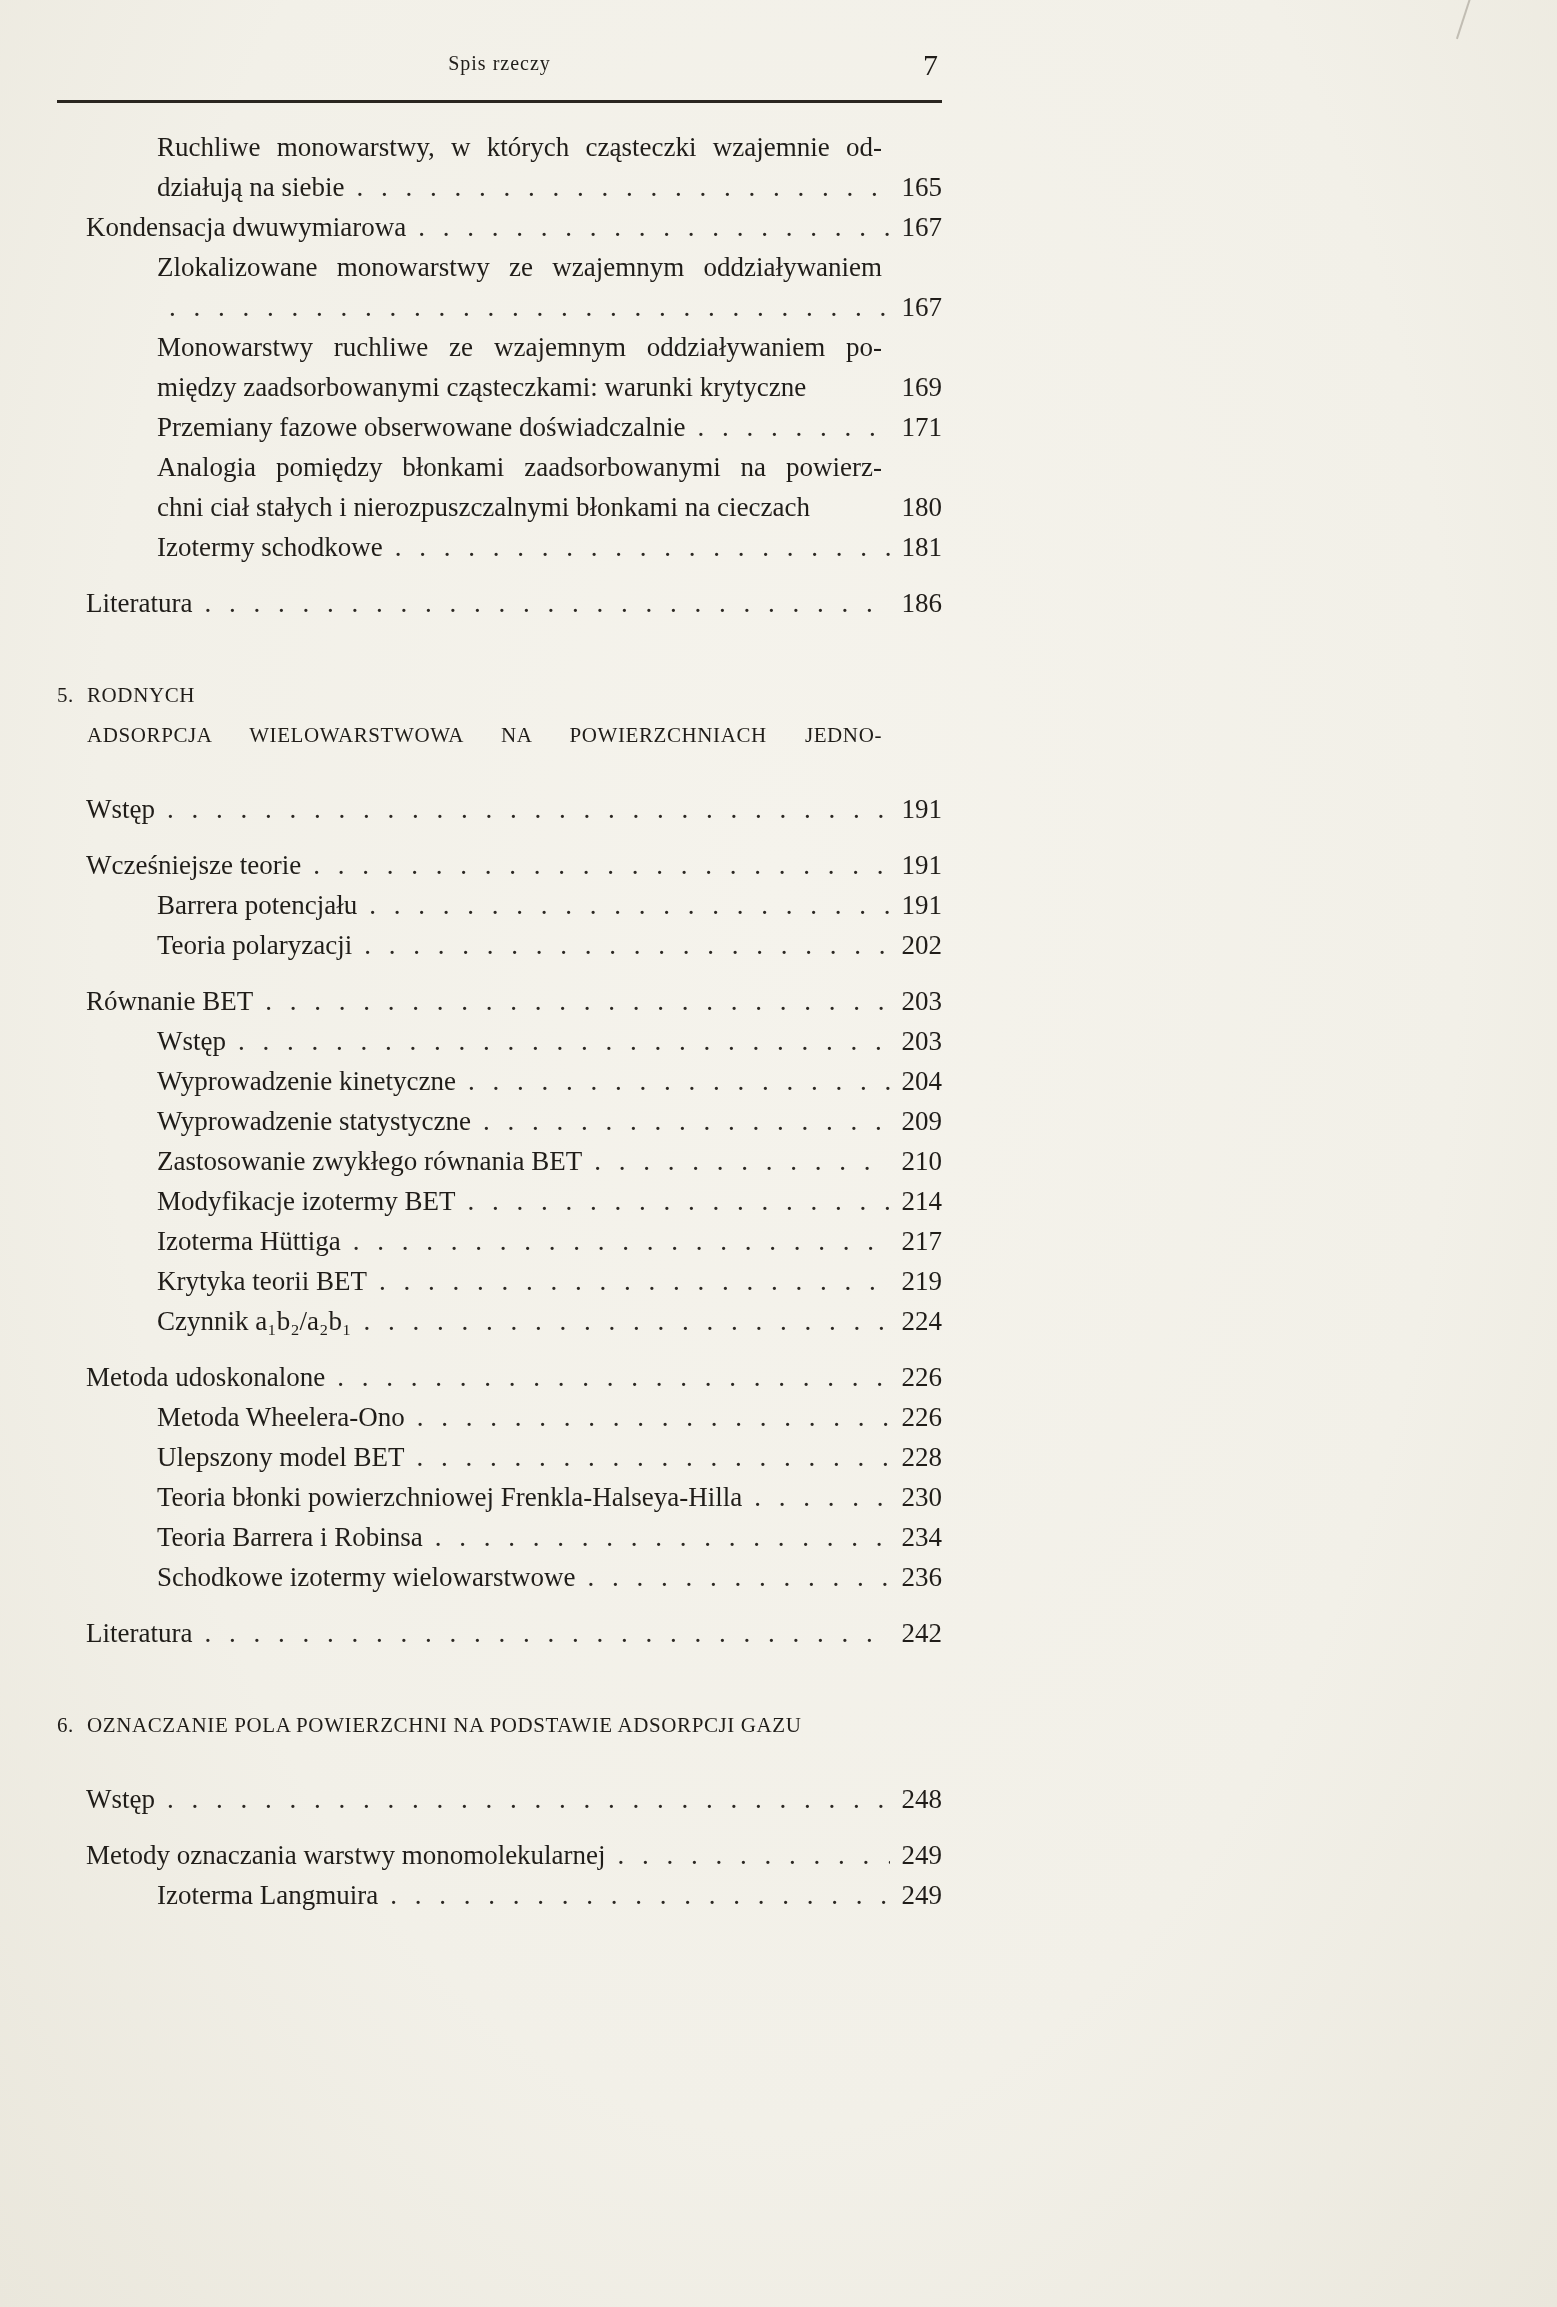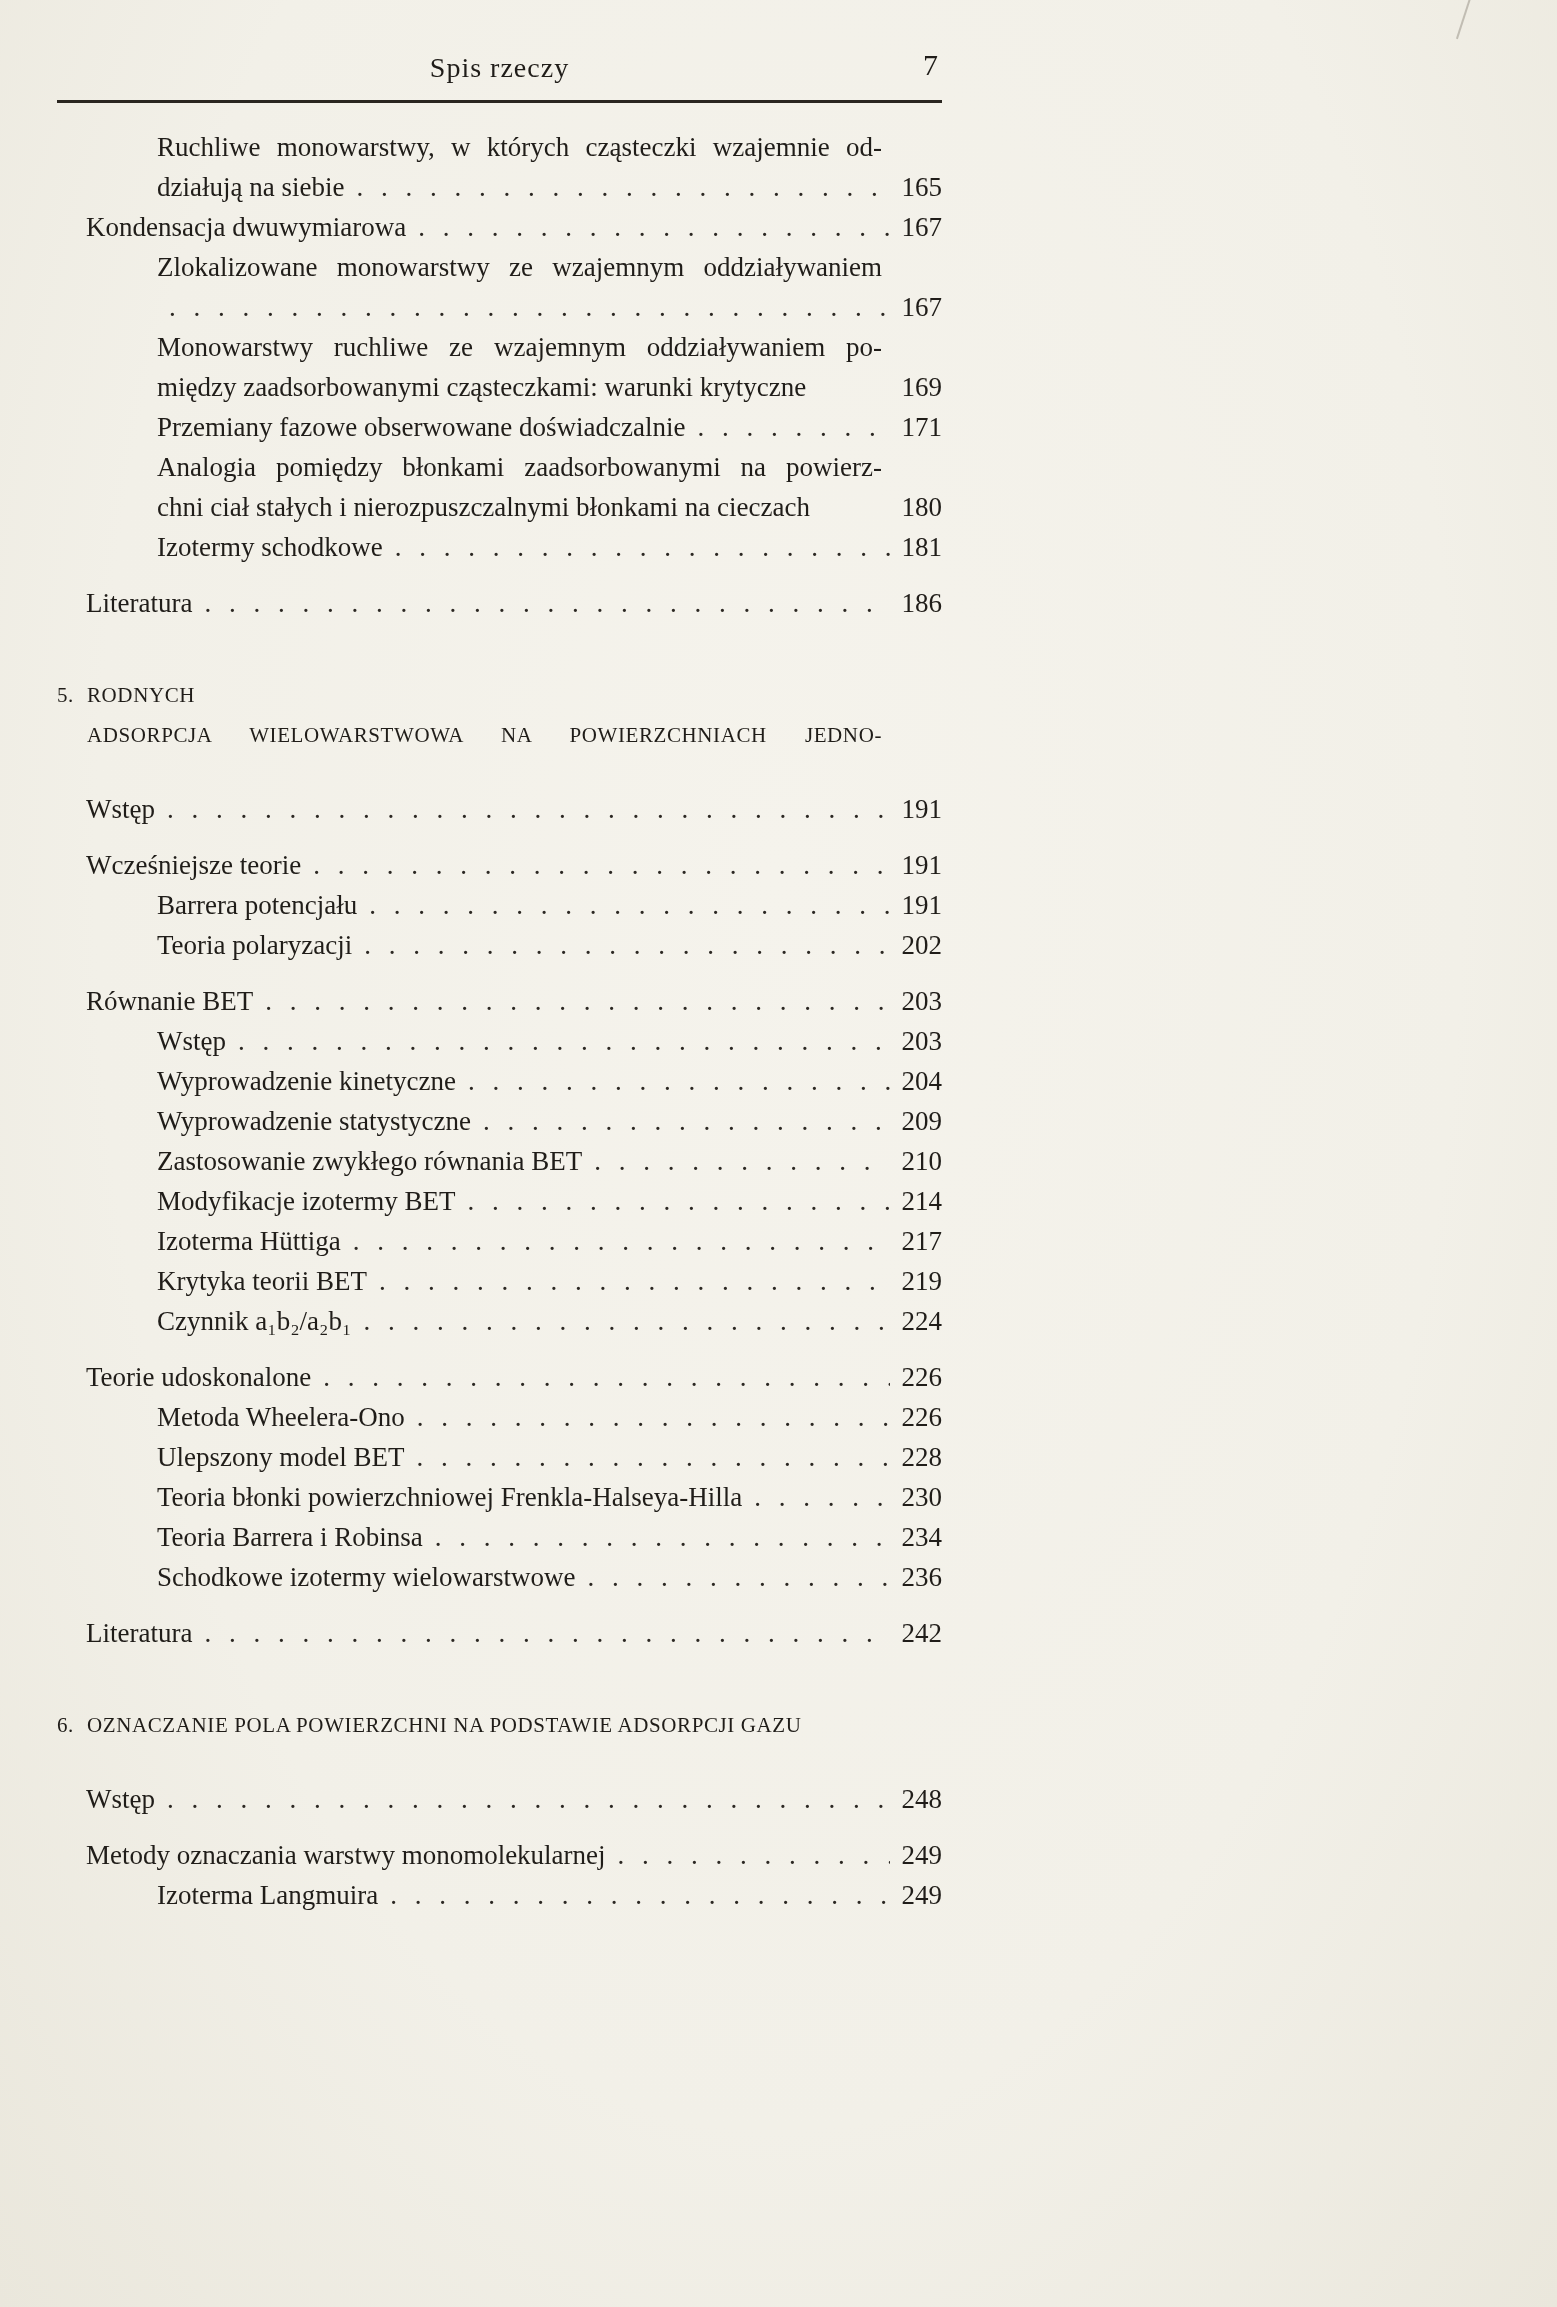--- a/index.html
+++ b/index.html
@@ -19,21 +19,21 @@
     width: 885px;
   }
   
   .header {
     position: relative;
     padding-top: 52px;
     height: 40px;
   }
   .header-title {
     text-align: center;
-    font-size: 28px;
+    font-size: 20px;
     letter-spacing: 1px;
   }
   .header-page-number {
     position: absolute;
     right: 4px;
     top: 48px;
     font-size: 30px;
   }
   .header-rule {
     margin-top: 8px;
@@ -263,21 +263,21 @@
         </div>
         <div class="toc-entry entry indent-2 gap-none">
           <div class="entry-line last-line">
             <span class="entry-text">Czynnik a₁b₂/a₂b₁</span>
             <span class="dot-leader">. . . . . . . . . . . . . . . . . . . . . . . . . . . . . . . . . . . . . . . . . . . . . . . . . . . . . . . . . . . . . . . . . . . . . . . . . . . . . . . .</span>
             <span class="entry-page">224</span>
           </div>
         </div>
         <div class="toc-entry entry indent-1 gap-small">
           <div class="entry-line last-line">
-            <span class="entry-text">Teorie udoskonalone</span>
+            <span class="entry-text">Metoda udoskonalone</span>
             <span class="dot-leader">. . . . . . . . . . . . . . . . . . . . . . . . . . . . . . . . . . . . . . . . . . . . . . . . . . . . . . . . . . . . . . . . . . . . . . . . . . . . . . . .</span>
             <span class="entry-page">226</span>
           </div>
         </div>
         <div class="toc-entry entry indent-2 gap-none">
           <div class="entry-line last-line">
             <span class="entry-text">Metoda Wheelera-Ono</span>
             <span class="dot-leader">. . . . . . . . . . . . . . . . . . . . . . . . . . . . . . . . . . . . . . . . . . . . . . . . . . . . . . . . . . . . . . . . . . . . . . . . . . . . . . . .</span>
             <span class="entry-page">226</span>
           </div>

